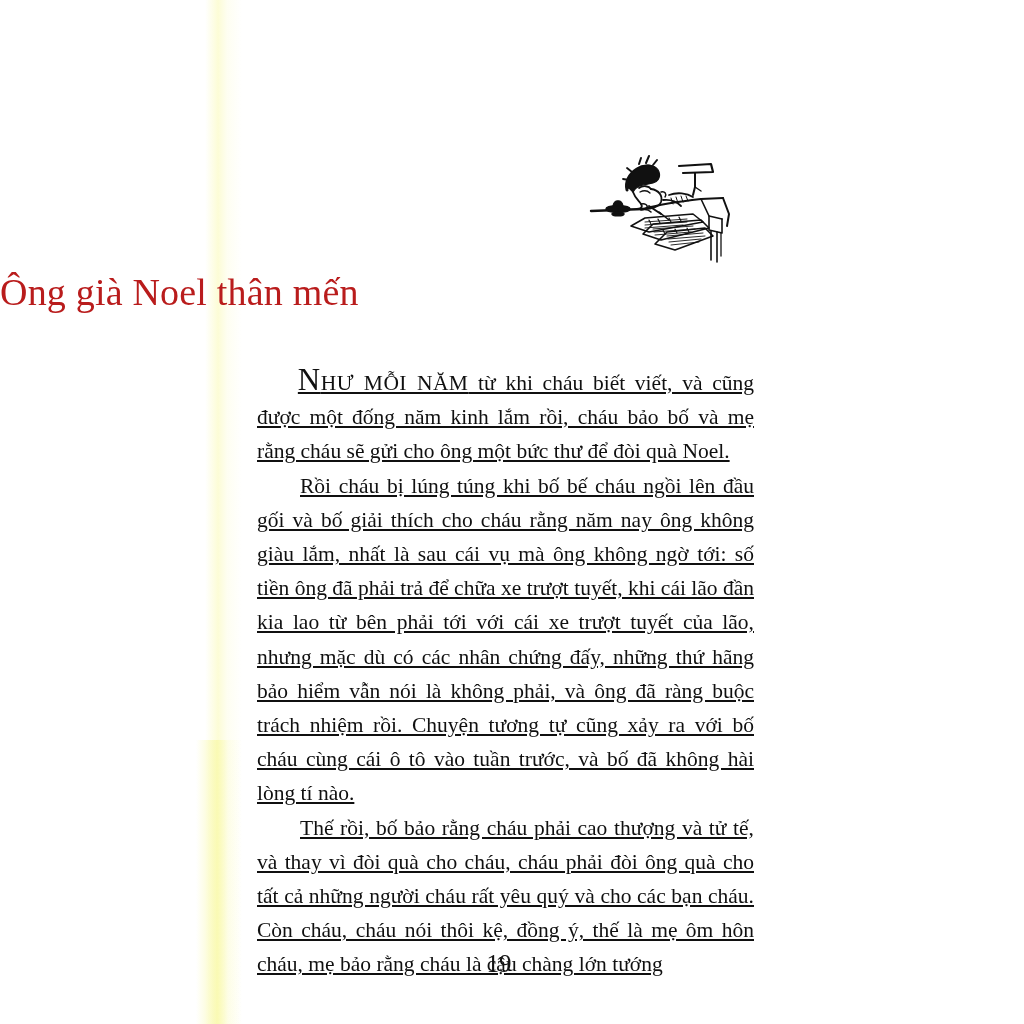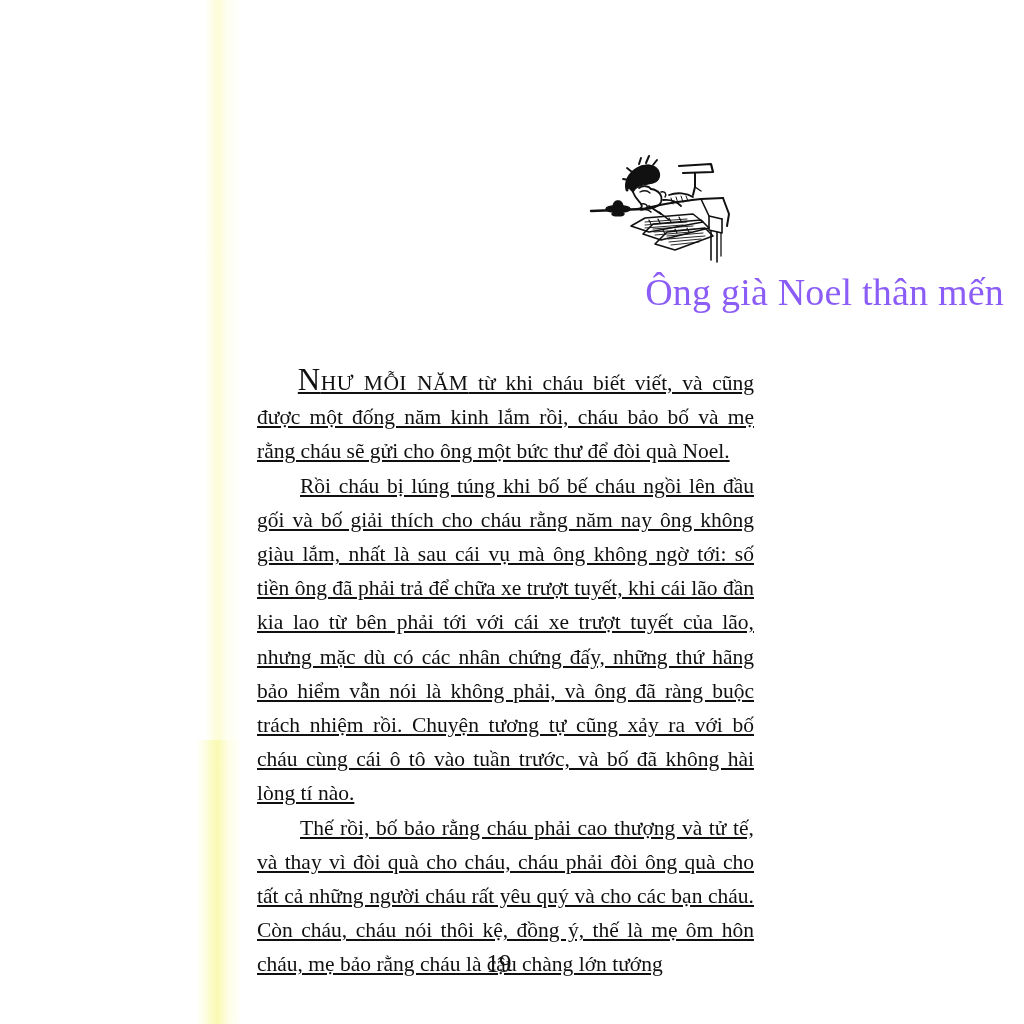--- a/index.html
+++ b/index.html
@@ -55,28 +55,28 @@
     height: 116px;
   }
   .illustration svg { display: block; width: 100%; height: 100%; }
 
   
   .chapter-title {
     position: absolute;
     left: 0;
     top: 243px;
     width: 1024px;
-    text-align: right;
+    text-align: left;
     padding-right: 20px;
     box-sizing: border-box;
     font-size: 38px;
     line-height: 48px;
     font-weight: 400;
     letter-spacing: 0.2px;
-    color: #8b5cf6;
+    color: #b91c1c;
   }
 
   
   .text-block {
     position: absolute;
     left: 257px;
     top: 366px;
     width: 497px;
     font-size: 21.5px;
     line-height: 34.2px;

